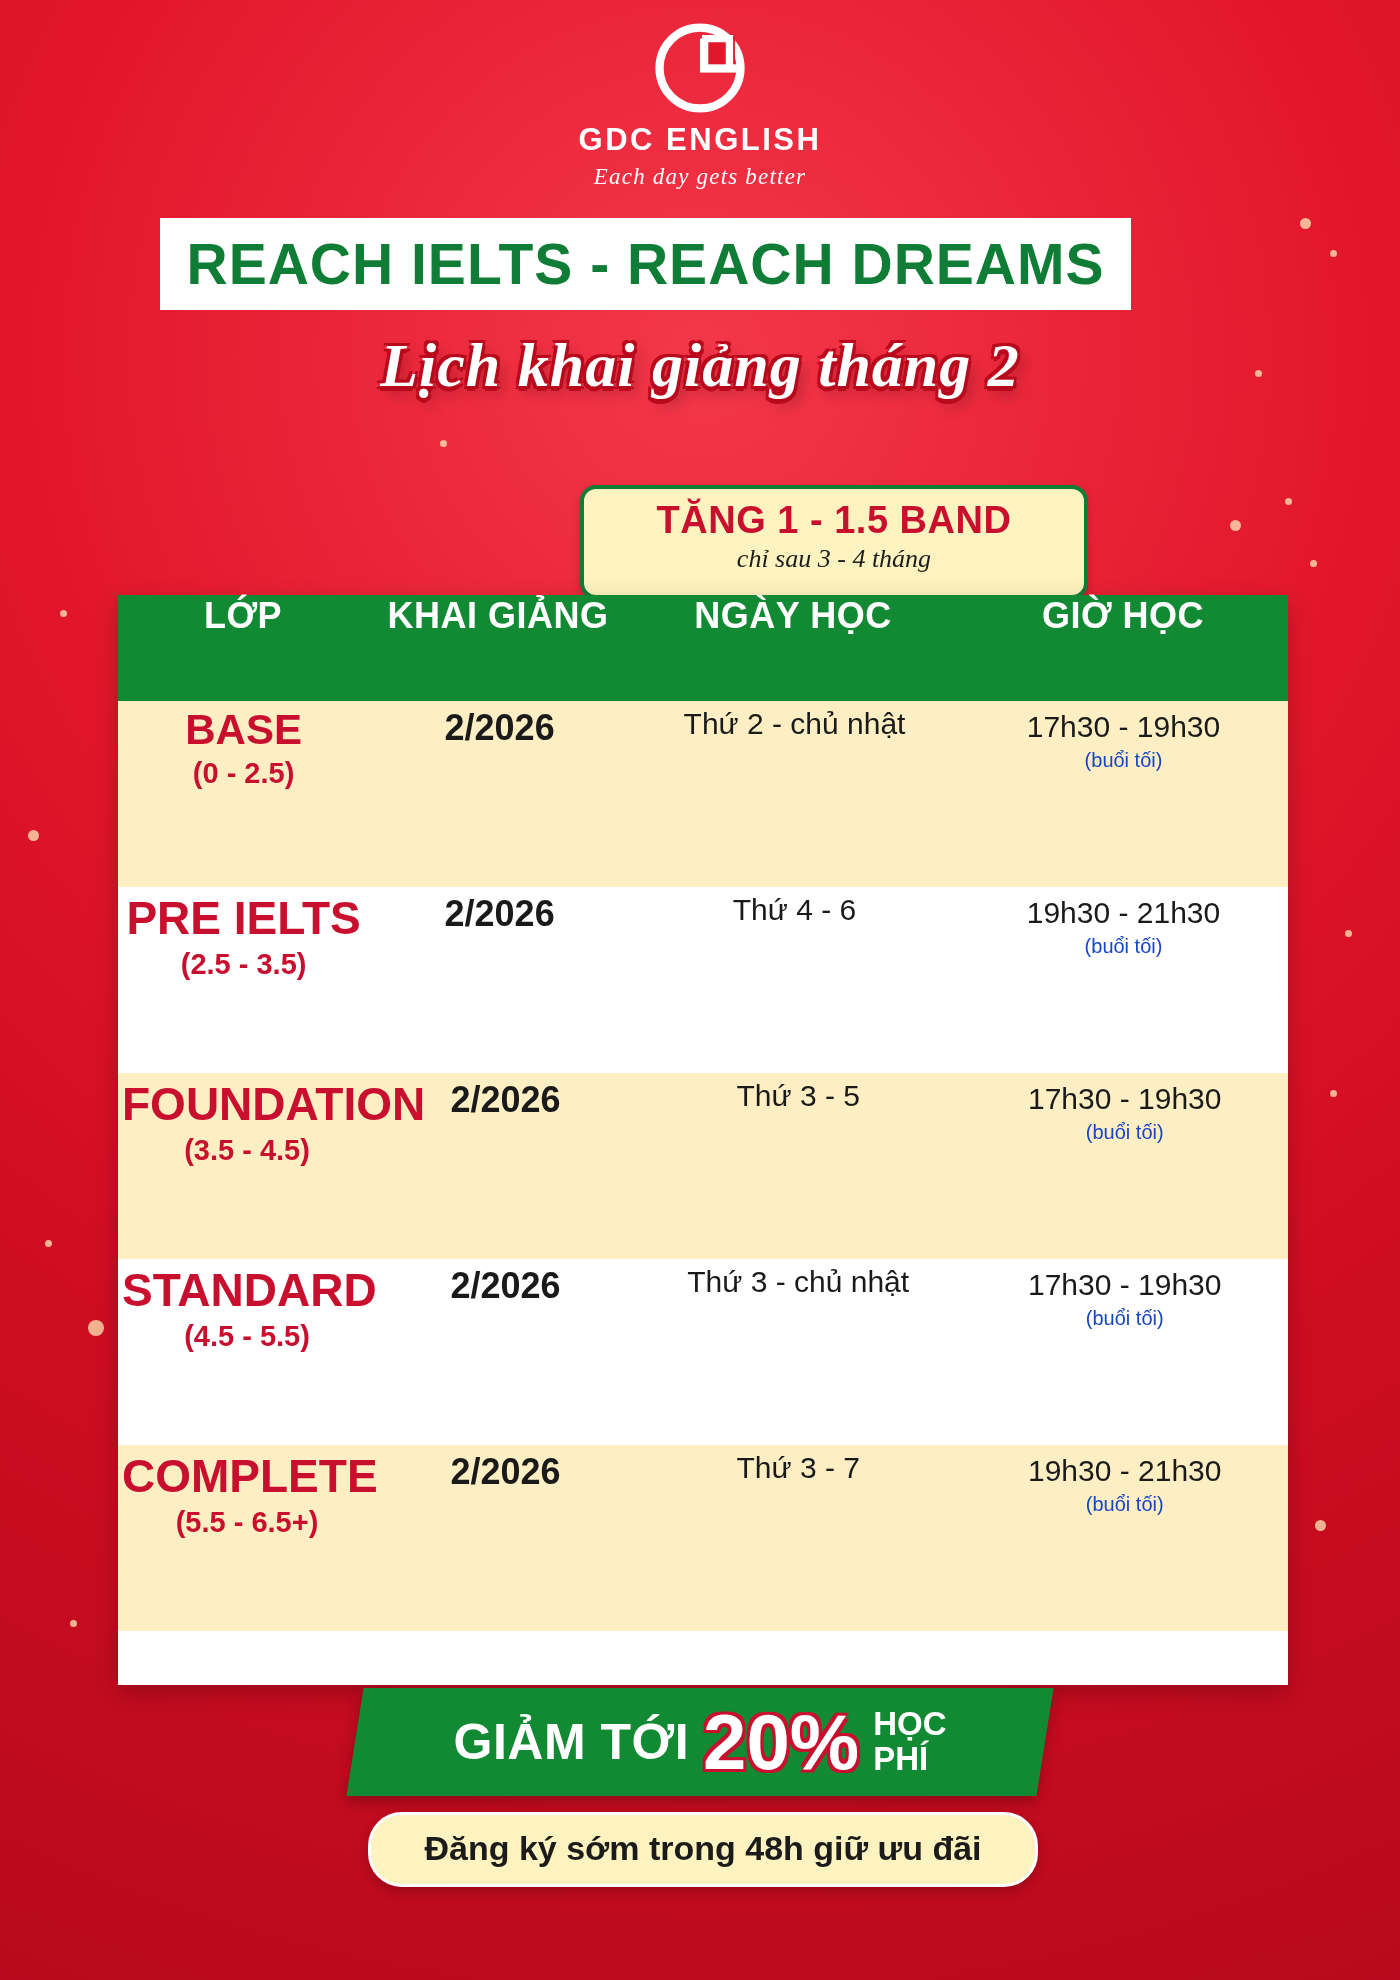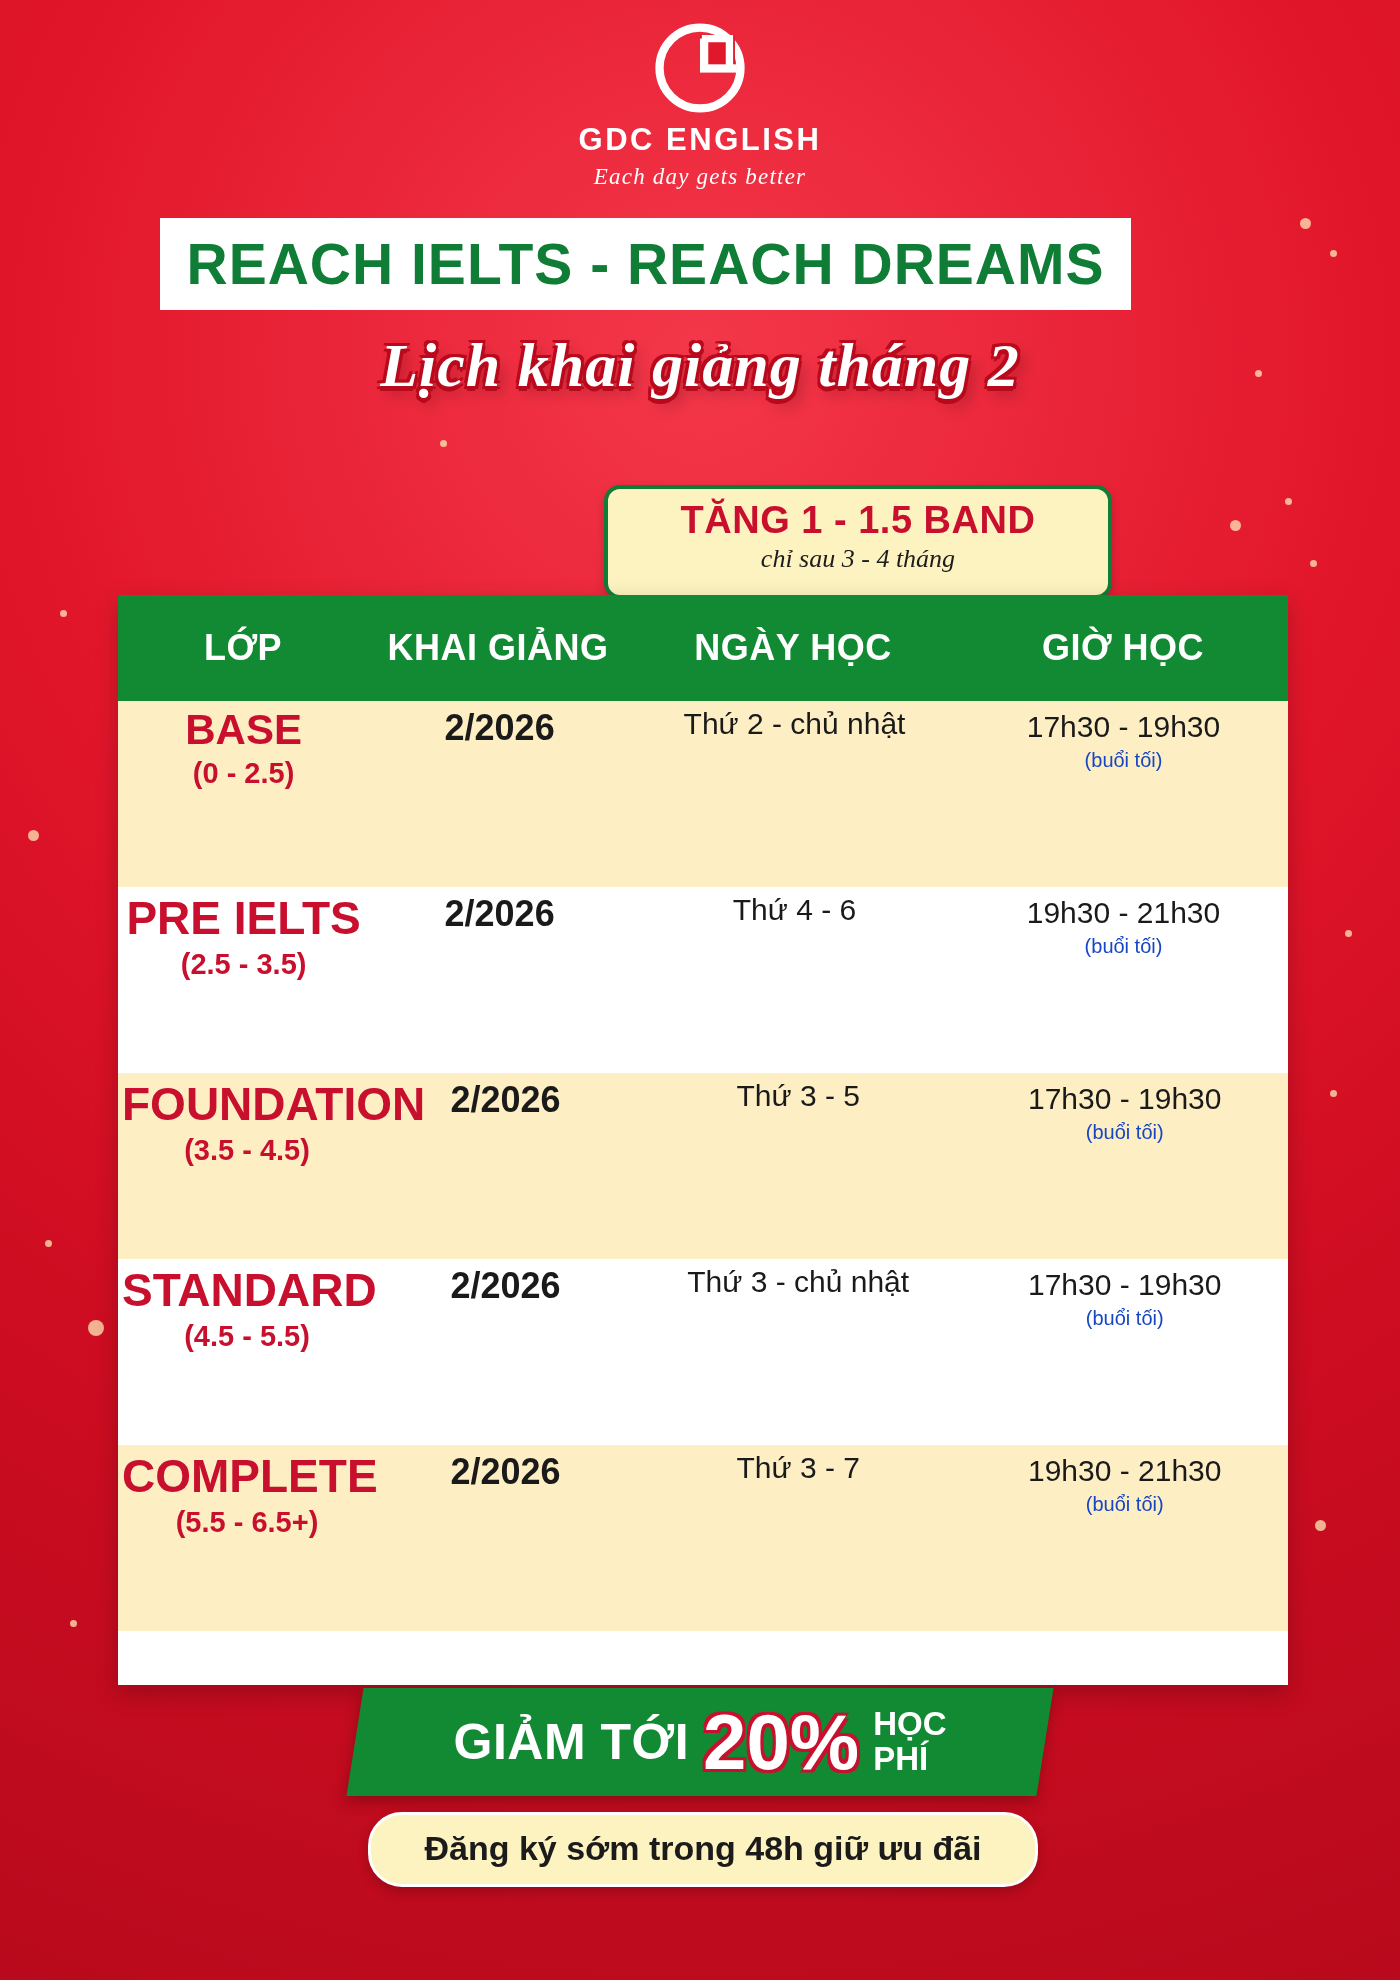--- a/index.html
+++ b/index.html
@@ -96,21 +96,21 @@
       -3px 3px 0 #b80a1c,
       3px 3px 0 #b80a1c,
       0px 5px 0 #b80a1c,
       6px 8px 14px rgba(0,0,0,.25);
   }
 
   
   .promise {
     position: absolute;
     top: 485px;
-    left: 604px;
+    left: 580px;
     width: 500px;
     background: #fdf3c0;
     border: 4px solid #0f7d35;
     border-radius: 16px;
     padding: 10px 0 21px 0;
     text-align: center;
     box-shadow: 0 4px 10px rgba(0,0,0,.18);
   }
   .promise-title {
     color: #c8102e;
@@ -132,21 +132,21 @@
     top: 595px;
     left: 118px;
     width: 1170px;
     background: #ffffff;
     box-shadow: 0 8px 22px rgba(0,0,0,.22);
   }
   .t-head {
     display: flex;
     background: #128a33;
     height: 106px;
-    align-items: center;
+    align-items: flex-start;
   }
   .t-head div {
     color: #ffffff;
     font-size: 36px;
     font-weight: bold;
     text-align: center;
     letter-spacing: .5px;
   }
   .c1 { width: 250px; }
   .c2 { width: 260px; }

